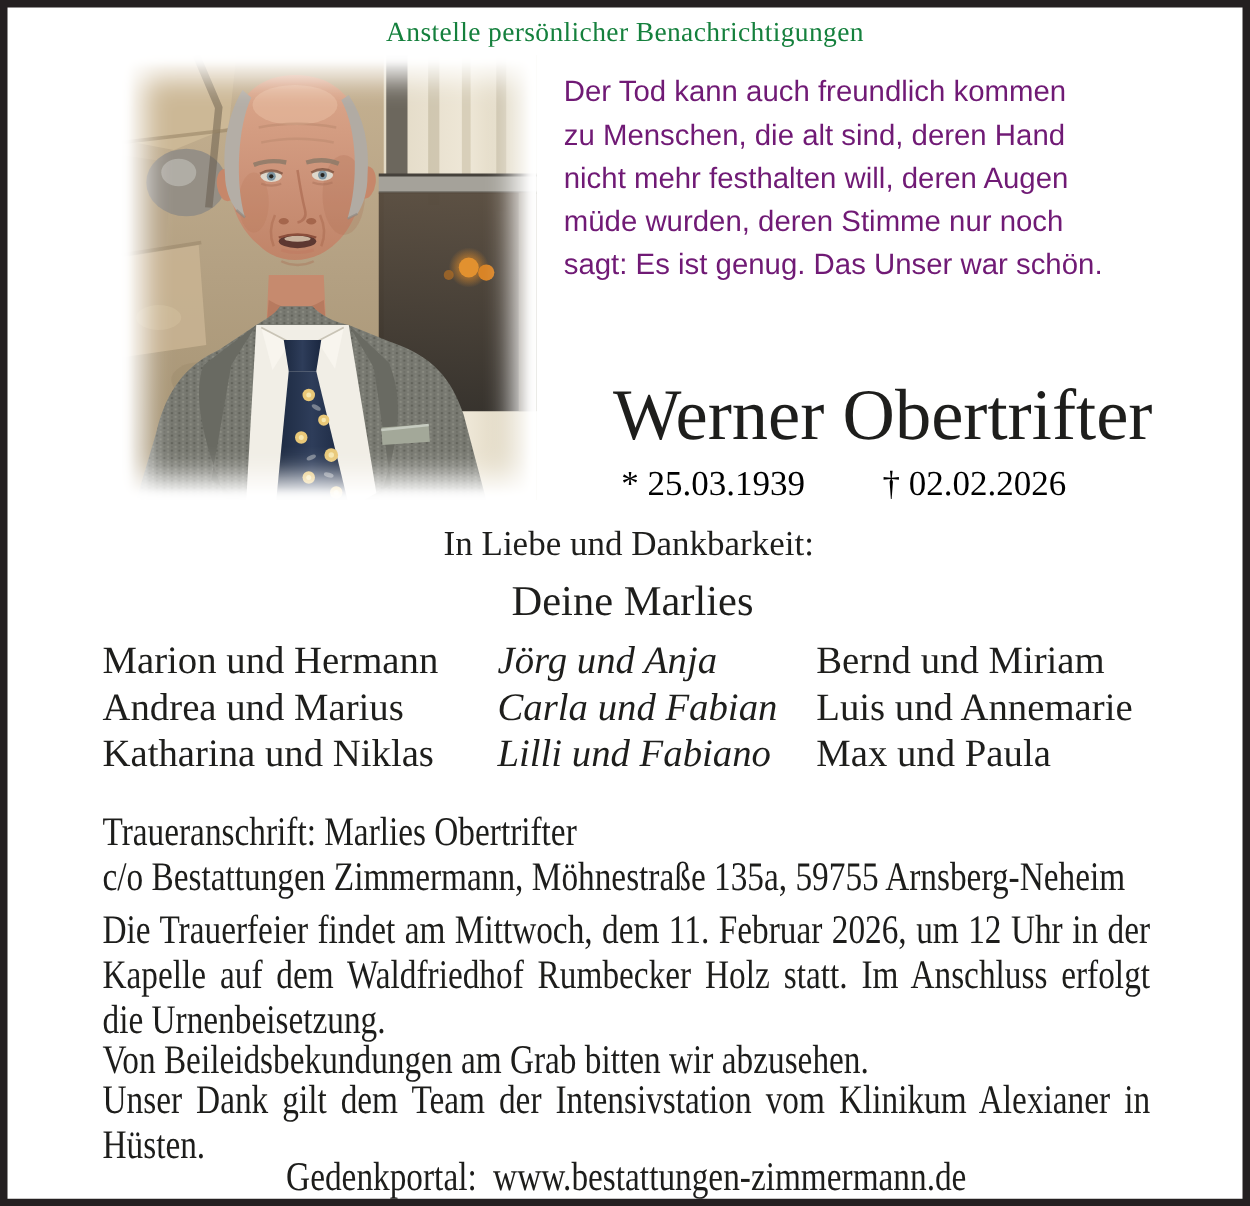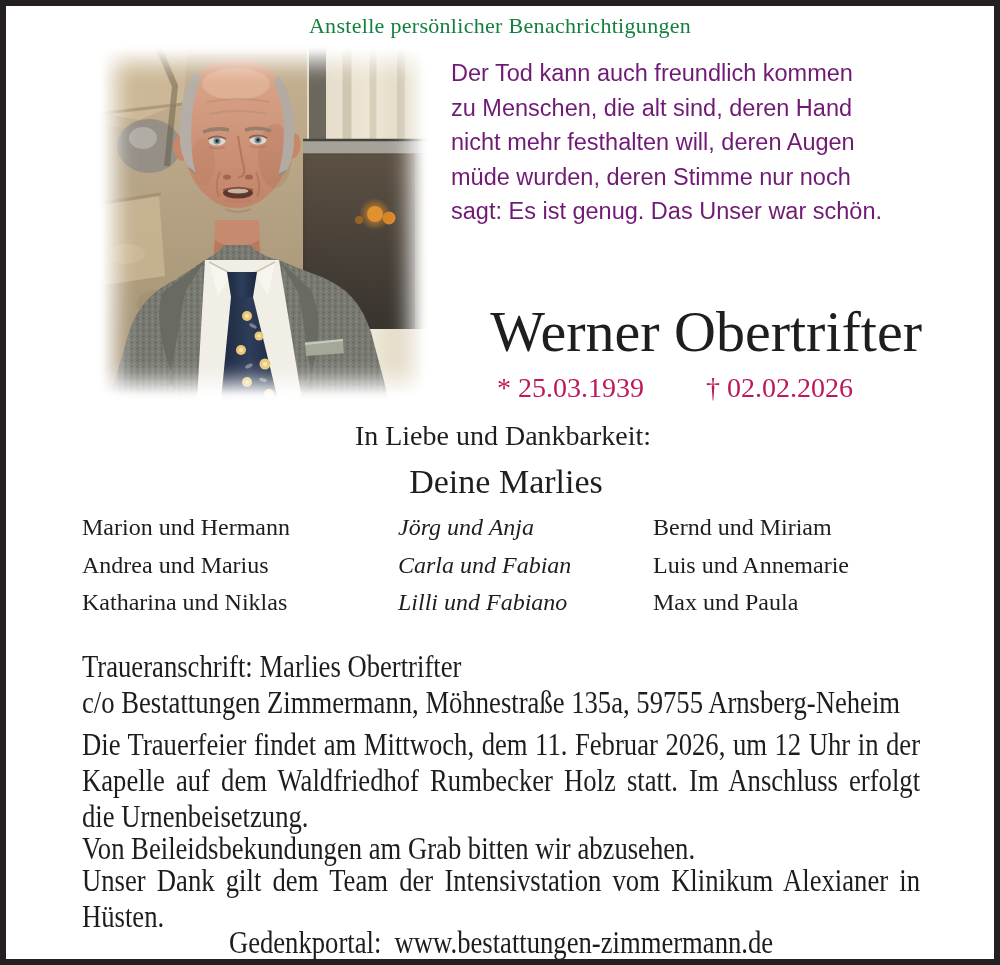--- a/index.html
+++ b/index.html
@@ -23,26 +23,26 @@
   }
   
   .poem{
     position:absolute;left:451px;top:56px;width:470px;
     font-family:"Liberation Sans", sans-serif;
     font-size:23.5px;line-height:34.5px;color:#701a75;
   }
   
   .namecol{position:absolute;left:428px;top:263px;width:494px;text-align:right;margin-top:36px;}
   .deceased-name{font-size:58px;line-height:1.15;font-weight:400;margin:0;}
-  .dates{display:flex;justify-content:center;gap:62px;font-size:28px;margin-top:6px;color:#be185d;}
+  .dates{display:flex;justify-content:center;gap:62px;font-size:28px;margin-top:6px;color:#000000;}
   
   .farewell-intro{position:absolute;top:420px;left:0;width:1006px;text-align:center;font-size:28px;}
   .chief{position:absolute;top:463px;left:0;width:1012px;text-align:center;font-size:34px;}
   
-  .mourners{position:absolute;top:509px;left:0;width:1000px;height:115px;font-size:24px;line-height:37.5px;}
+  .mourners{position:absolute;top:509px;left:0;width:1000px;height:115px;font-size:31px;line-height:37.5px;}
   .mcol{position:absolute;top:0;}
   .mcol1{left:82px;} .mcol2{left:398px;font-style:italic;} .mcol3{left:653px;}
   
   .lower{
     position:absolute;left:82px;top:648px;width:1022px;
     transform:scaleX(0.82);transform-origin:0 0;
     font-size:32.5px;line-height:36px;color:#1d1d1b;
   }
   .lower .j{text-align:justify;text-align-last:justify;}
   .svc{margin-top:6px;}

